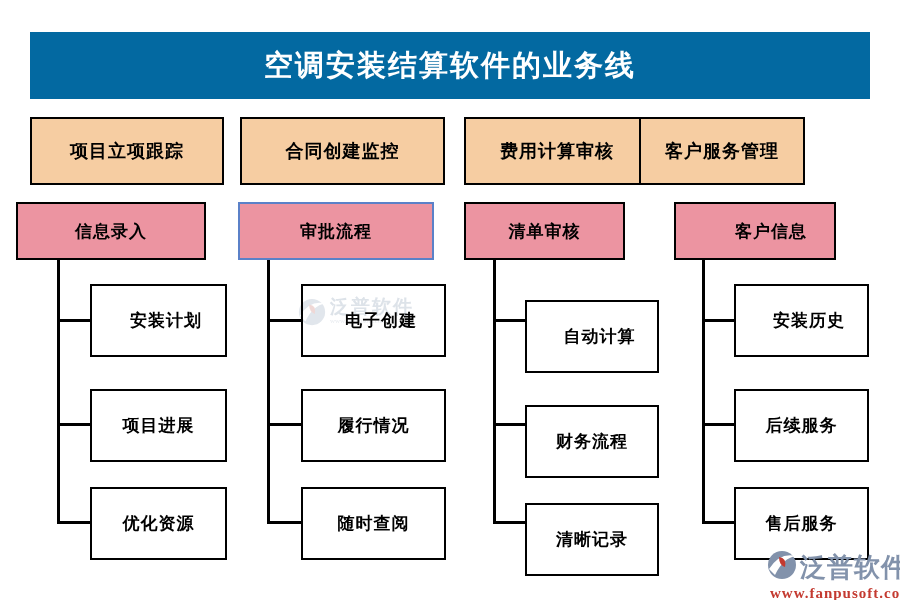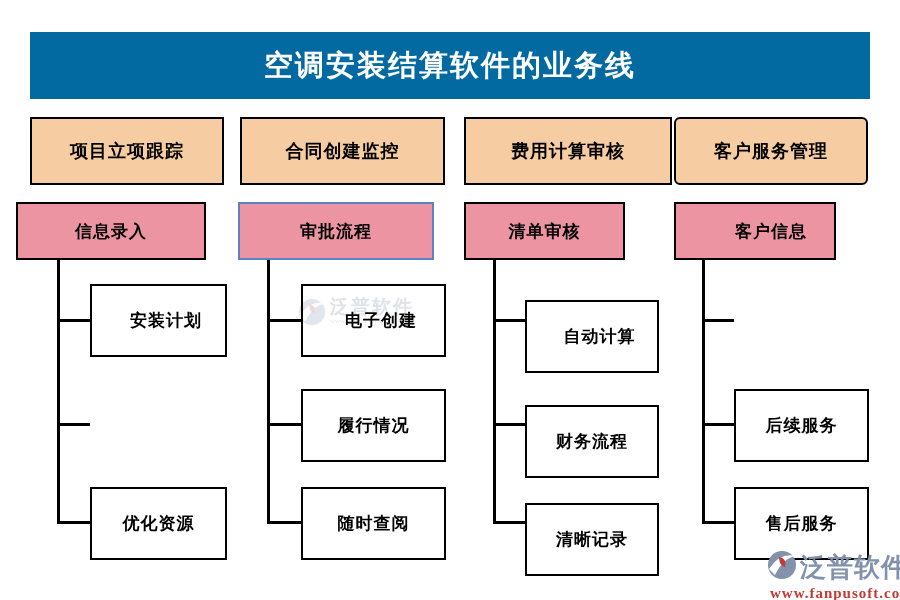--- a/index.html
+++ b/index.html
@@ -13,22 +13,22 @@
     font-size:17px;text-align:right;z-index:2;letter-spacing:1px;
   }
   .banner{
     position:absolute;left:30px;top:32px;width:840px;height:67px;background:#0369a1;
     display:flex;align-items:center;justify-content:center;color:#ffffff;
     font-size:29px;font-weight:bold;letter-spacing:2px;z-index:2;
   }
   .hdr{background:#f6cda2;top:117px;height:68px;font-size:18px;}
   .hdr.c1{left:30px;width:194px;}
   .hdr.c2{left:240px;width:205px;}
-  .hdr.c3{left:464px;width:208px;font-family:Liberation Serif, serif;}
-  .hdr.c4{left:674px;width:194px;border-radius:6px;}
+  .hdr.c3{left:464px;width:186px;font-family:Liberation Serif, serif;}
+  .hdr.c4{left:639px;width:166px;}
   .sub{background:#ec94a1;top:202px;height:58px;}
   .sub.c1{left:16px;width:190px;}
   .sub.c2{left:238px;width:196px;border:2px solid #5b81c8;}
   .sub.c3{left:464px;width:161px;}
   .sub.c4{left:674px;width:162px;padding-left:32px;}
   .leaf{background:#ffffff;height:73px;}
   .leaf.c1{left:90px;width:137px;}
   .leaf.c2{left:301px;width:145px;}
   .leaf.c3{left:525px;width:134px;margin-top:16px;}
   .leaf.c4{left:734px;width:135px;}
@@ -73,20 +73,21 @@
     <span>空调安装结算软件的业务线</span>
   </div>
 
   <div class="node hdr c1">项目立项跟踪</div>
   <div class="node sub c1">信息录入</div>
   <div class="vline c1"></div>
   <div class="hline c1 r1"></div>
   <div class="hline c1 r2"></div>
   <div class="hline c1 r3"></div>
   <div class="node leaf c1 r1">安装计划</div>
+  <div class="node leaf c1 r2">项目进展</div>
   <div class="node leaf c1 r3">优化资源</div>
 
   <div class="node hdr c2">合同创建监控</div>
   <div class="node sub c2">审批流程</div>
   <div class="vline c2"></div>
   <div class="hline c2 r1"></div>
   <div class="hline c2 r2"></div>
   <div class="hline c2 r3"></div>
   <div class="node leaf c2 r1">电子创建</div>
   <div class="node leaf c2 r2">履行情况</div>
@@ -101,20 +102,21 @@
   <div class="node leaf c3 r1">自动计算</div>
   <div class="node leaf c3 r2">财务流程</div>
   <div class="node leaf c3 r3">清晰记录</div>
 
   <div class="node hdr c4">客户服务管理</div>
   <div class="node sub c4">客户信息</div>
   <div class="vline c4"></div>
   <div class="hline c4 r1"></div>
   <div class="hline c4 r2"></div>
   <div class="hline c4 r3"></div>
+  <div class="node leaf c4 r1">安装历史</div>
   <div class="node leaf c4 r2">后续服务</div>
   <div class="node leaf c4 r3">售后服务</div>
 
   <div class="watermark">
     <span>
       <svg width="30" height="30" viewBox="0 0 32 32">
         <circle cx="16" cy="16" r="14" fill="#bcc7d4"></circle>
         <path d="M3 20 Q14 3 30 7 Q17 9 9 26 Z" fill="#ffffff"></path>
         <path d="M13 8 Q21 9 19 18 Q13 16 13 8 Z" fill="#dba8a4"></path>
       </svg>

